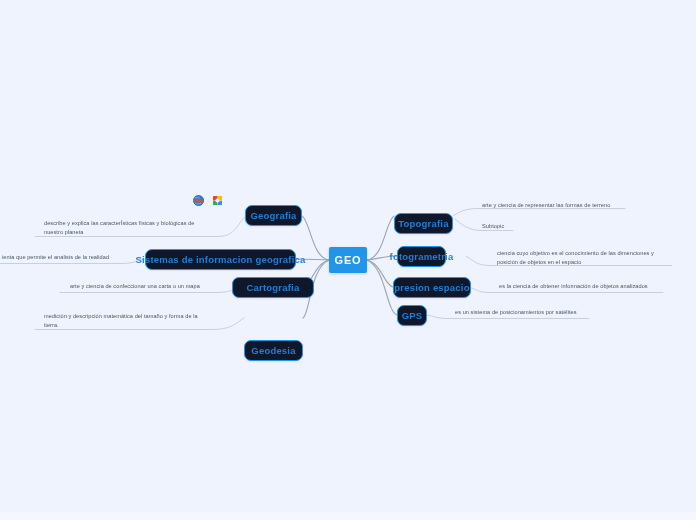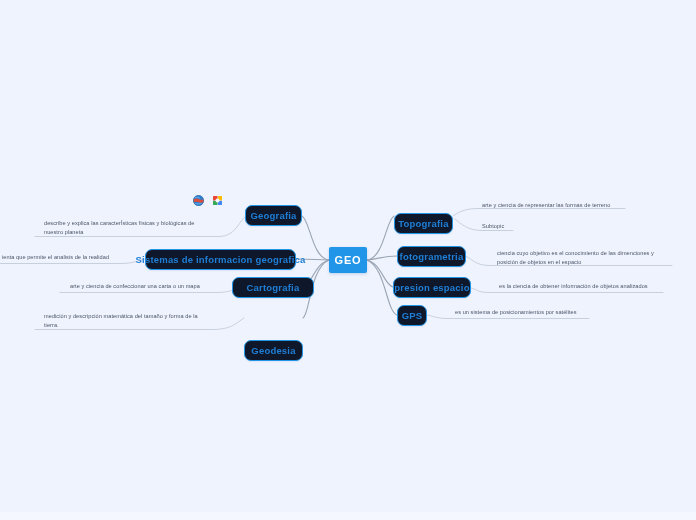--- a/index.html
+++ b/index.html
@@ -152,21 +152,21 @@
   </div>
 
   <div class="node" style="left:244px; top:308px; width:59px; height:21px;margin-top:32px;">
     <span>Geodesia</span>
   </div>
 
   <div class="node" style="left:394px; top:213px; width:59px; height:21px;">
     <span>Topografia</span>
   </div>
 
-  <div class="node" style="left:397px; top:246px; width:69px; height:21px;">
+  <div class="node" style="left:397px; top:246px; width:49px; height:21px;">
     <span>fotogrametria</span>
   </div>
 
   <div class="node" style="left:393px; top:277px; width:78px; height:21px;">
     <span>presion espacio</span>
   </div>
 
   <div class="node" style="left:397px; top:305px; width:30px; height:21px;align-items:center;">
     <span>GPS</span>
   </div>

